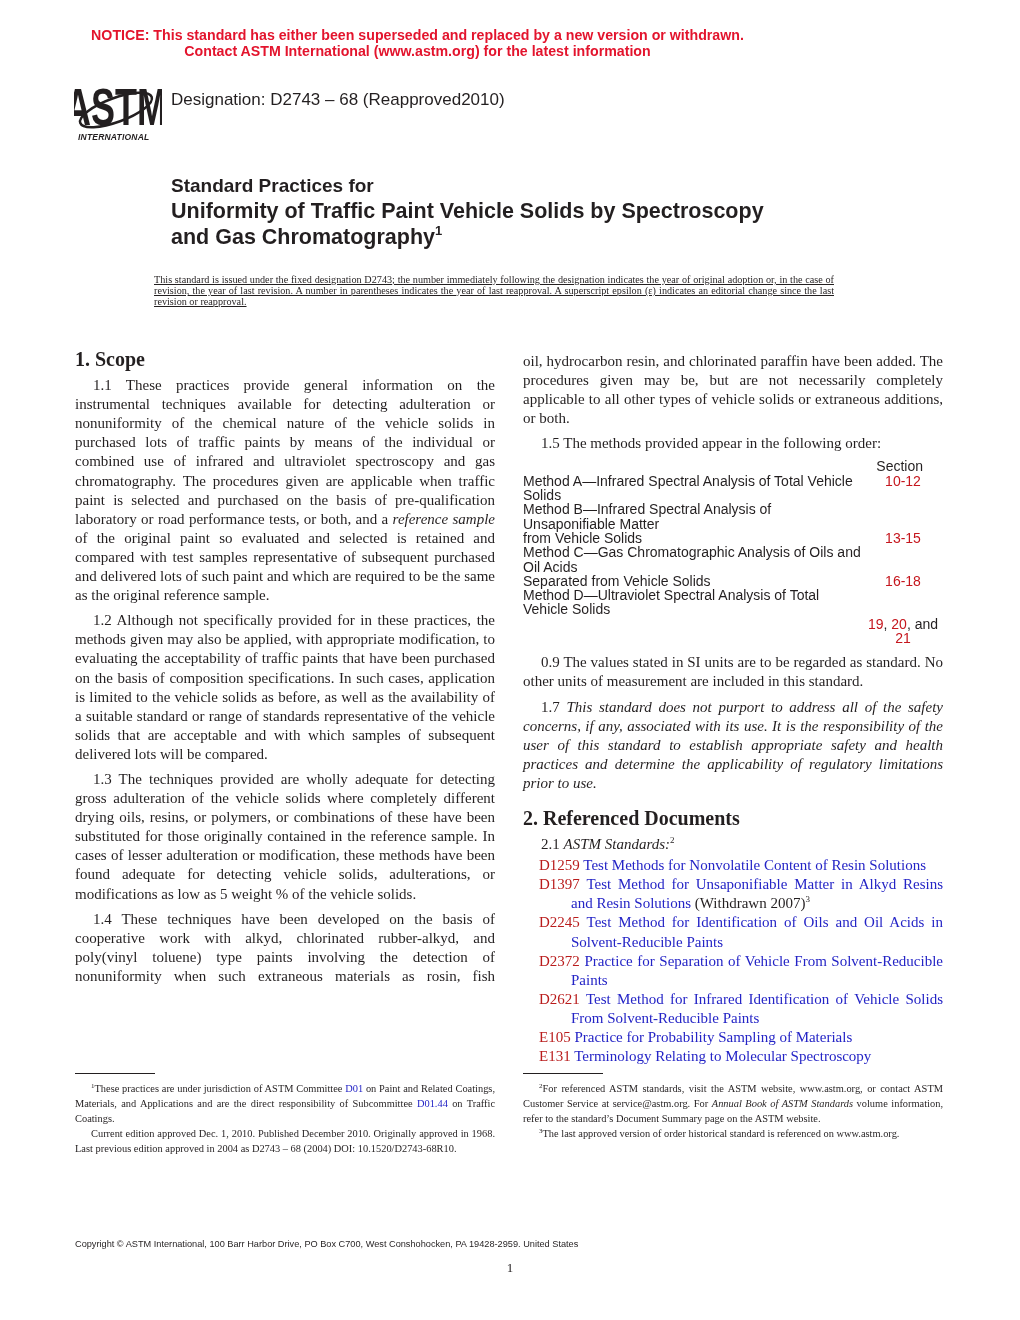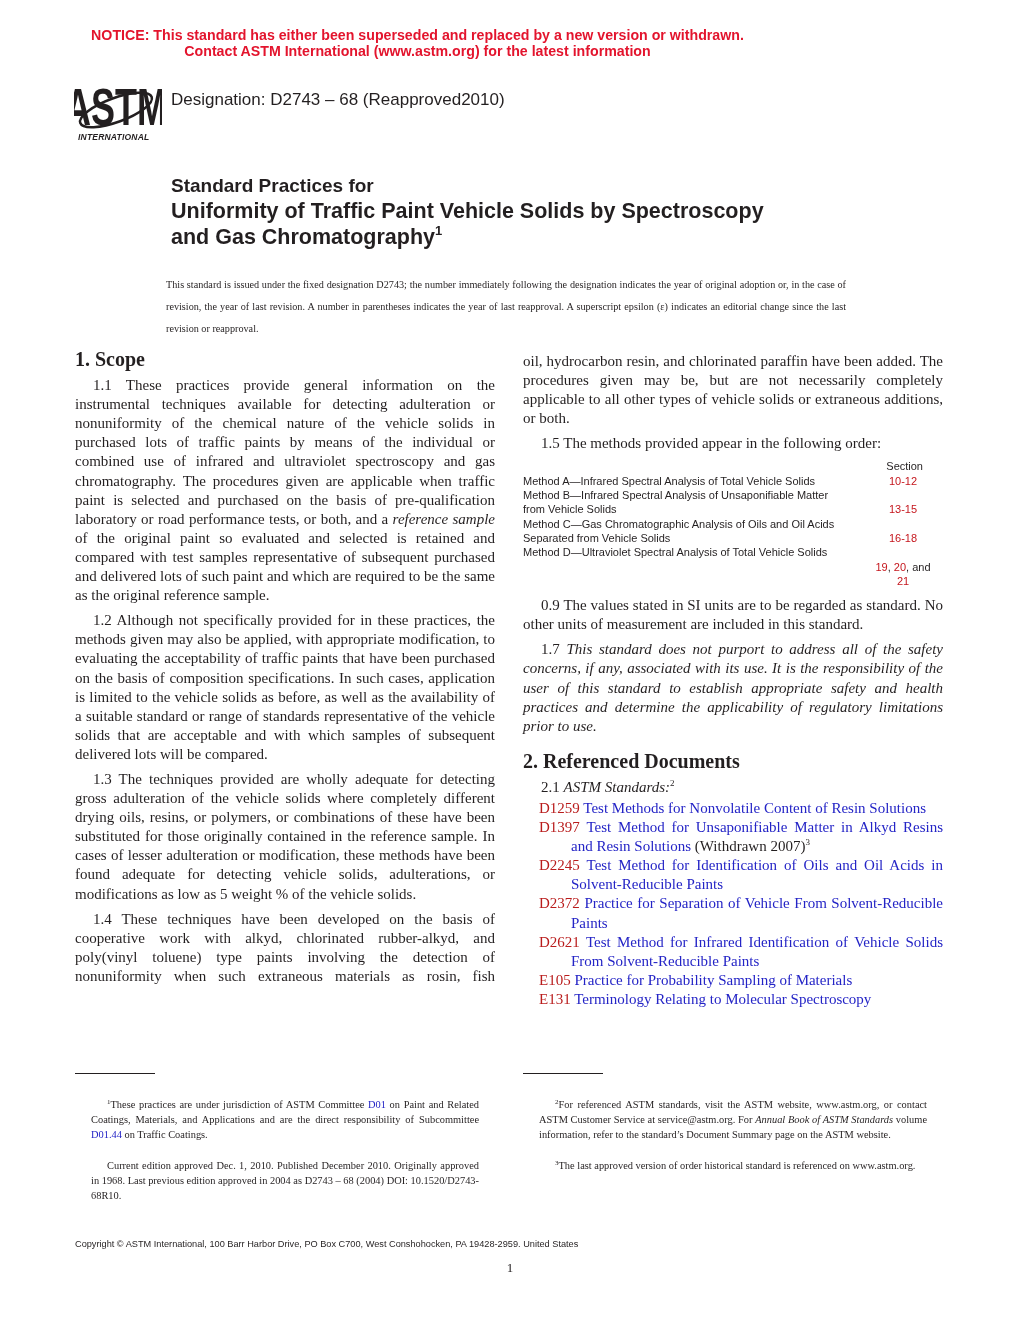--- a/index.html
+++ b/index.html
@@ -10,47 +10,47 @@
     .notice { position: absolute; top: 27px; left: 0; width: 835px; text-align: center; color: #e3142d; font-weight: bold; font-size: 14.2px; line-height: 16px; }
     .logo { position: absolute; left: 74px; top: 76px; width: 88px; height: 68px; }
     .logo-text { position: absolute; left: 78px; top: 132px; font-size: 8.5px; font-weight: bold; font-style: italic; letter-spacing: 0.2px; color: #231f20; }
     .designation { position: absolute; left: 171px; top: 90px; font-size: 17px; color: #231f20; }
 
     .title-block { position: absolute; left: 171px; top: 174px; width: 760px; }
     .title-pre { font-size: 19px; font-weight: bold; line-height: 24px; }
     .title-main { font-size: 21.5px; font-weight: bold; line-height: 26px; }
     .title-main sup { font-size: 13px; vertical-align: 9px; line-height: 0; }
 
-    .preamble { position: absolute; left: 166px; top: 274px; width: 680px; font-size: 10.2px; line-height: 22px; text-align: justify; }
+    .preamble { position: absolute; left: 154px; top: 274px; width: 680px; font-size: 10.2px; line-height: 11px; text-align: justify; text-decoration: underline; }
 
     .col { position: absolute; top: 350px; width: 420px; font-size: 15px; line-height: 19.1px; text-align: justify; }
     .col-left { left: 75px; top: 350px; }
     .col-right { left: 523px; top: 352px; }
     .section-head { font-weight: bold; font-size: 20px; margin: 0 0 7px 0; }
     .para { text-indent: 18px; margin: 0 0 6px 0; }
     .para.noindent { text-indent: 0; }
     .italic { font-style: italic; }
 
-    .methods { font-size: 11px; line-height: 14.3px; margin: 2px 0 8px 0; position: relative; }
+    .methods { font-size: 14px; line-height: 14.3px; margin: 2px 0 8px 0; position: relative; }
     .methods .sect-head { text-align: right; padding-right: 20px; }
     .mrow { display: flex; justify-content: space-between; }
     .mrow .mname { width: 340px; text-align: left; }
     .mrow .msec { width: 80px; text-align: center; color: #c5161d; }
     .msec .black { color: #231f20; }
 
     .refs { margin: 0; }
     .ref { padding-left: 32px; text-indent: -32px; margin: 0 0 0 16px; text-align: justify; }
     .ref .code { color: #b91c1c; }
     .ref .rtitle { color: #2424c6; }
     .ref .note { color: #231f20; }
     .ref sup, .sup { font-size: 9px; vertical-align: 6px; line-height: 0; }
 
     .fn-rule { position: absolute; height: 1px; background: #231f20; width: 80px; }
     .footnotes { position: absolute; font-size: 10.4px; line-height: 15px; text-align: justify; width: 420px; }
-    .footnotes p { margin: 16px; text-indent: 16px; }
+    .footnotes p { margin: 0; text-indent: 16px; }
     .footnotes .link { color: #2424c6; }
     .footnotes sup { font-size: 7px; vertical-align: 4px; line-height: 0; }
 
     .copyright { position: absolute; left: 75px; top: 1239px; font-size: 9.2px; color: #231f20; }
     .pagenum { position: absolute; left: 0; width: 1020px; top: 1260px; text-align: center; font-size: 13px; }
   </style>
 </head>
 <body>
 
 <div class="notice sans">

